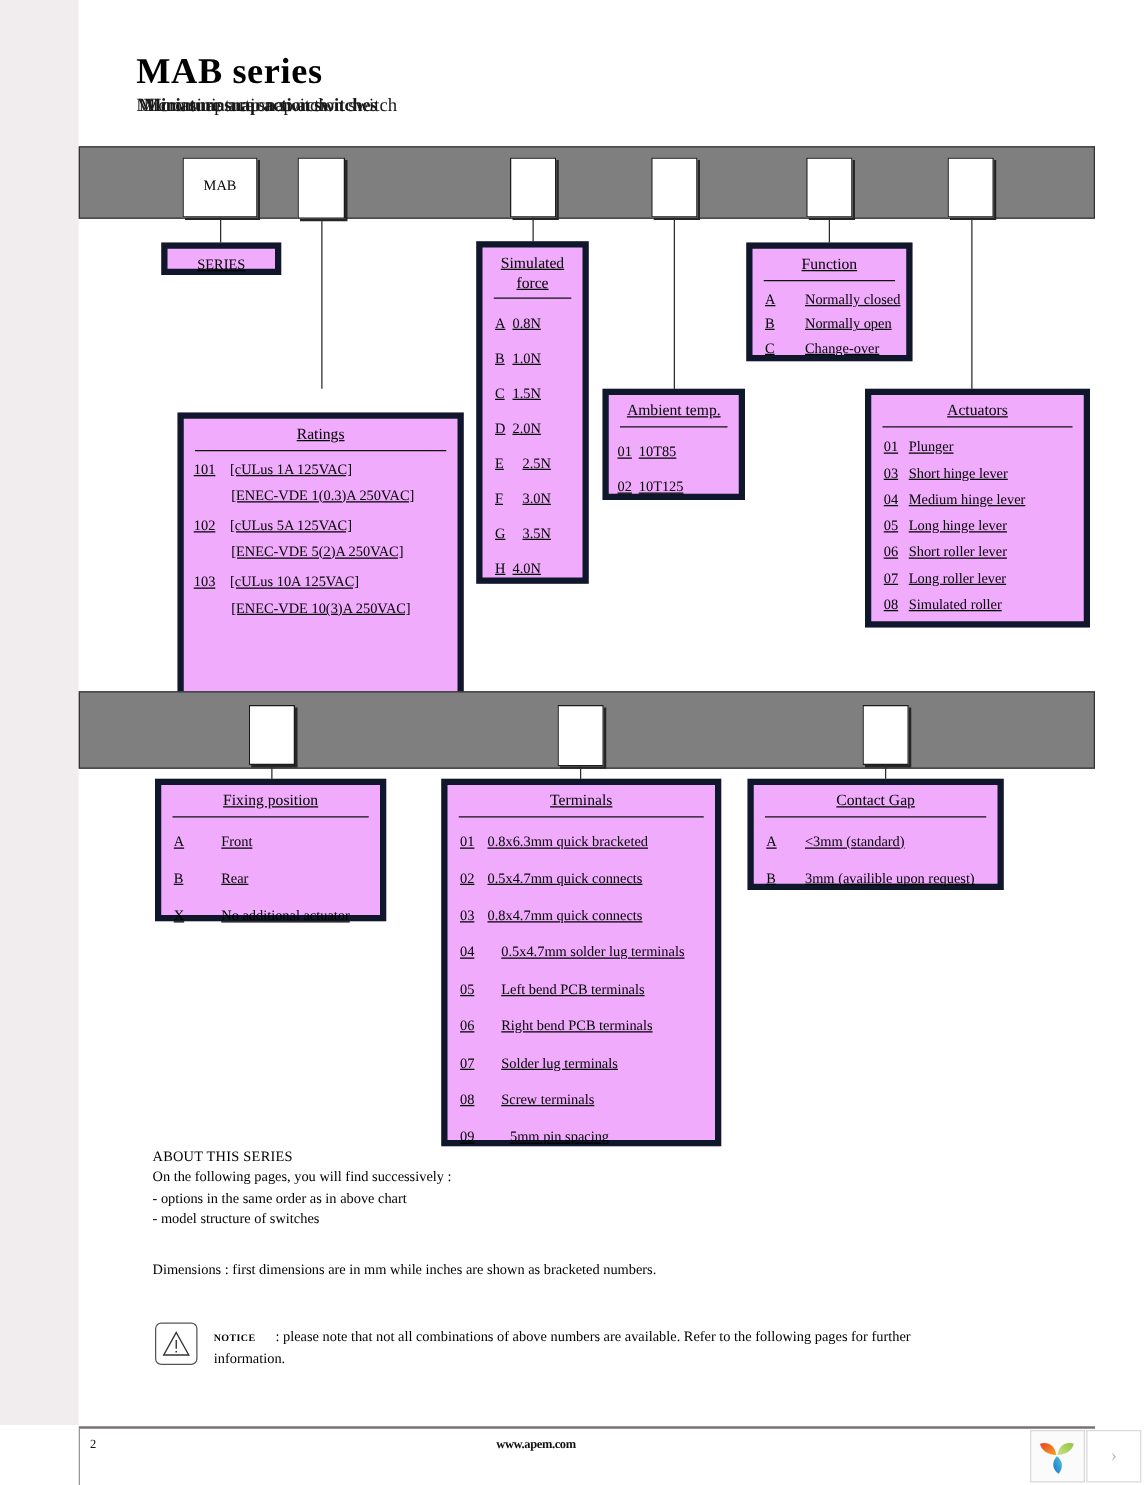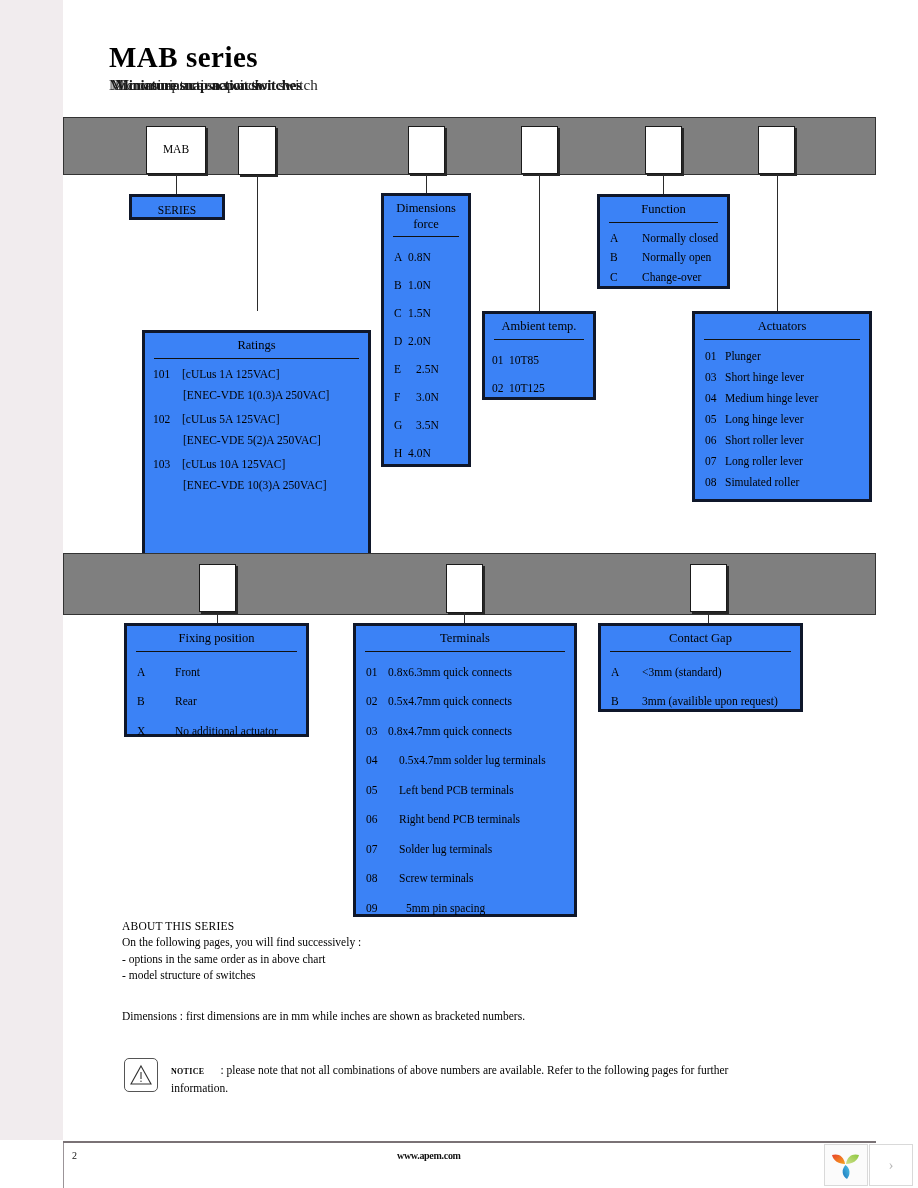--- a/index.html
+++ b/index.html
@@ -59,23 +59,24 @@
     color:#000;
     display:flex; align-items:center; justify-content:center;
   }
 
   
   .vline { position:absolute; width:1px; background:#2b2b2b; }
 
   
   .specbox {
     position:absolute;
-    background:#3b82f6;
-    border:3px solid #0f172a;
+    background:#f0abfc;
+    border:5px solid #0f172a;
     color:#000;
+    text-decoration:underline;
   }
   .specbox .title {
     text-align:center;
     font-size:12.5px;
     padding-top:5px;
     line-height:1.25;
   }
   .specbox .rule {
     height:1px; background:#111;
     margin:4px 9px 0 9px;
@@ -218,21 +219,21 @@
 <div class="vline" style="left:539px; top:174px; height:138px;"></div>
 <div class="vline" style="left:663px; top:174px; height:21px;"></div>
 <div class="vline" style="left:777px; top:174px; height:138px;"></div>
 
 <div class="specbox" id="box-series">
   <div class="title">SERIES</div>
 </div>
 
 <div class="specbox" id="box-opforce">
   <div class="title">
-    <div>Dimensions</div>
+    <div>Simulated</div>
     <div>force</div>
   </div>
   <div class="rule"></div>
   <ul>
     <li>
         <span class="k">A</span>
         <span class="v">0.8N</span>
       </li>
     <li>
         <span class="k">B</span>
@@ -390,21 +391,21 @@
       </li>
   </ul>
 </div>
 
 <div class="specbox" id="box-terminals">
   <div class="title">Terminals</div>
   <div class="rule"></div>
   <ul>
     <li>
         <span class="k">01</span>
-        <span class="v">0.8x6.3mm quick connects</span>
+        <span class="v">0.8x6.3mm quick bracketed</span>
       </li>
     <li>
         <span class="k">02</span>
         <span class="v">0.5x4.7mm quick connects</span>
       </li>
     <li>
         <span class="k">03</span>
         <span class="v">0.8x4.7mm quick connects</span>
       </li>
     <li class="wide">

